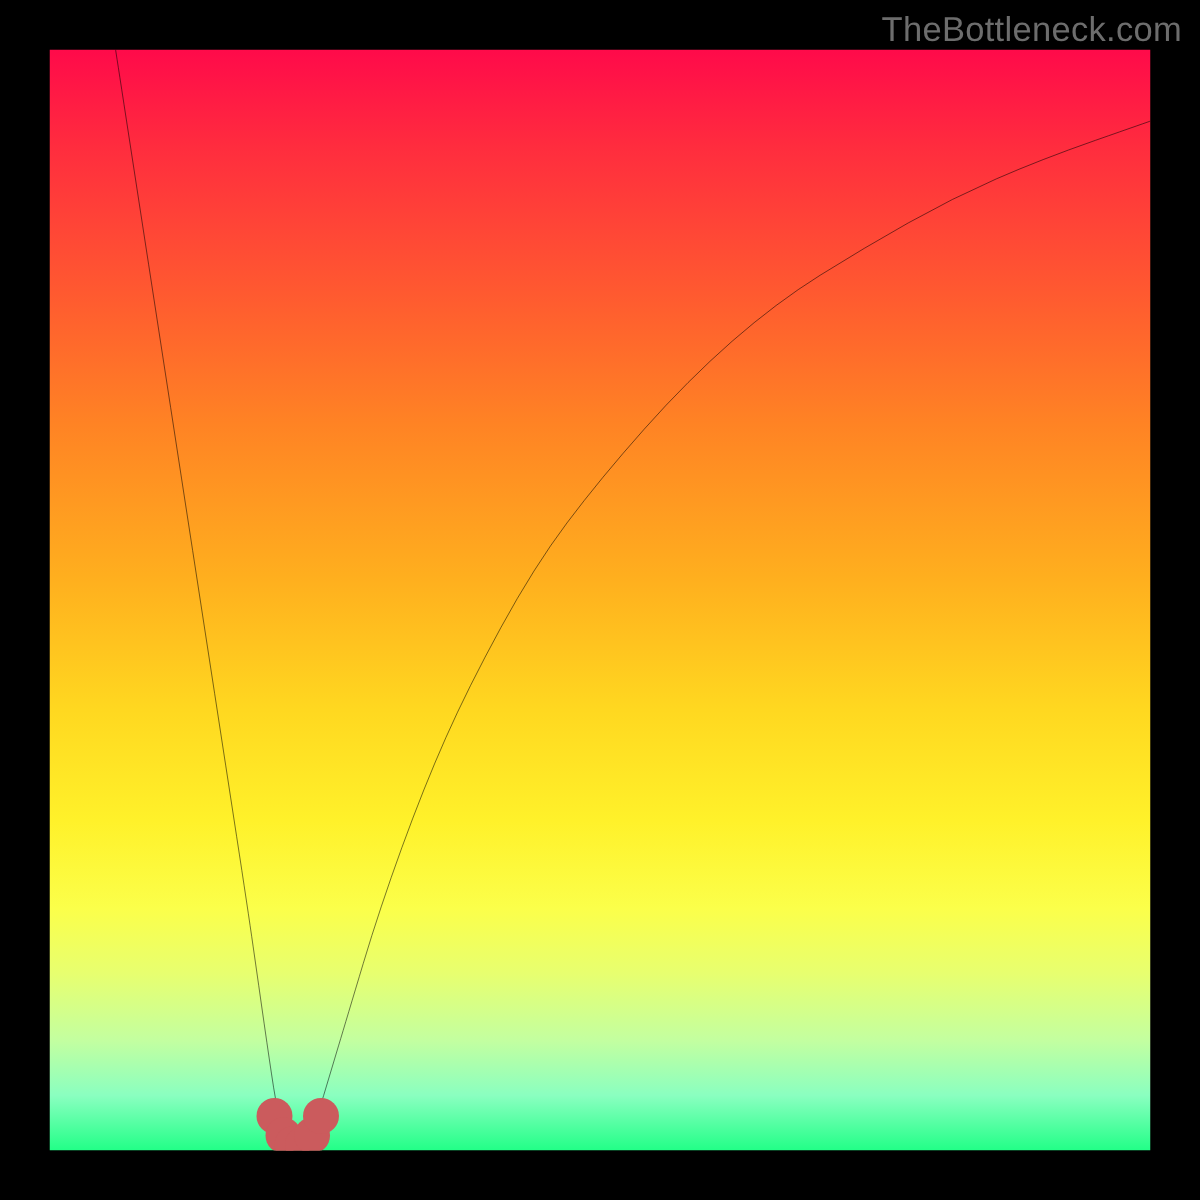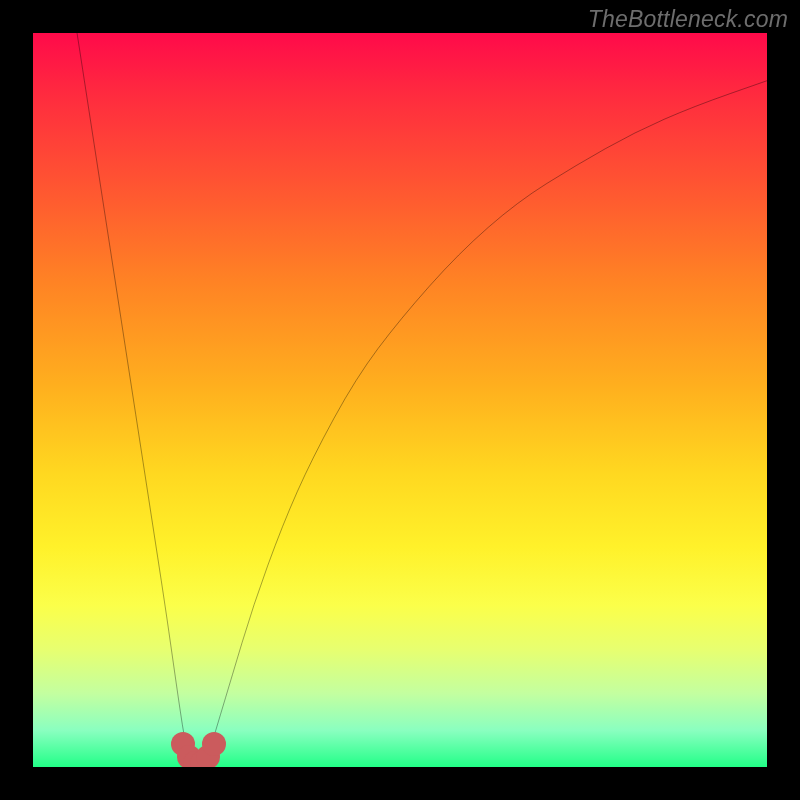--- a/index.html
+++ b/index.html
@@ -11,21 +11,20 @@
     overflow: hidden;
     font-family: Arial, Helvetica, sans-serif;
   }
   .frame {
     position: absolute;
     top: 0;
     left: 0;
     width: 800px;
     height: 800px;
     background: #000;
-    font-style: italic;
   }
   .plot {
     position: absolute;
     top: 33px;
     left: 33px;
     width: 734px;
     height: 734px;
     overflow: hidden;
   }
   .gradient {

